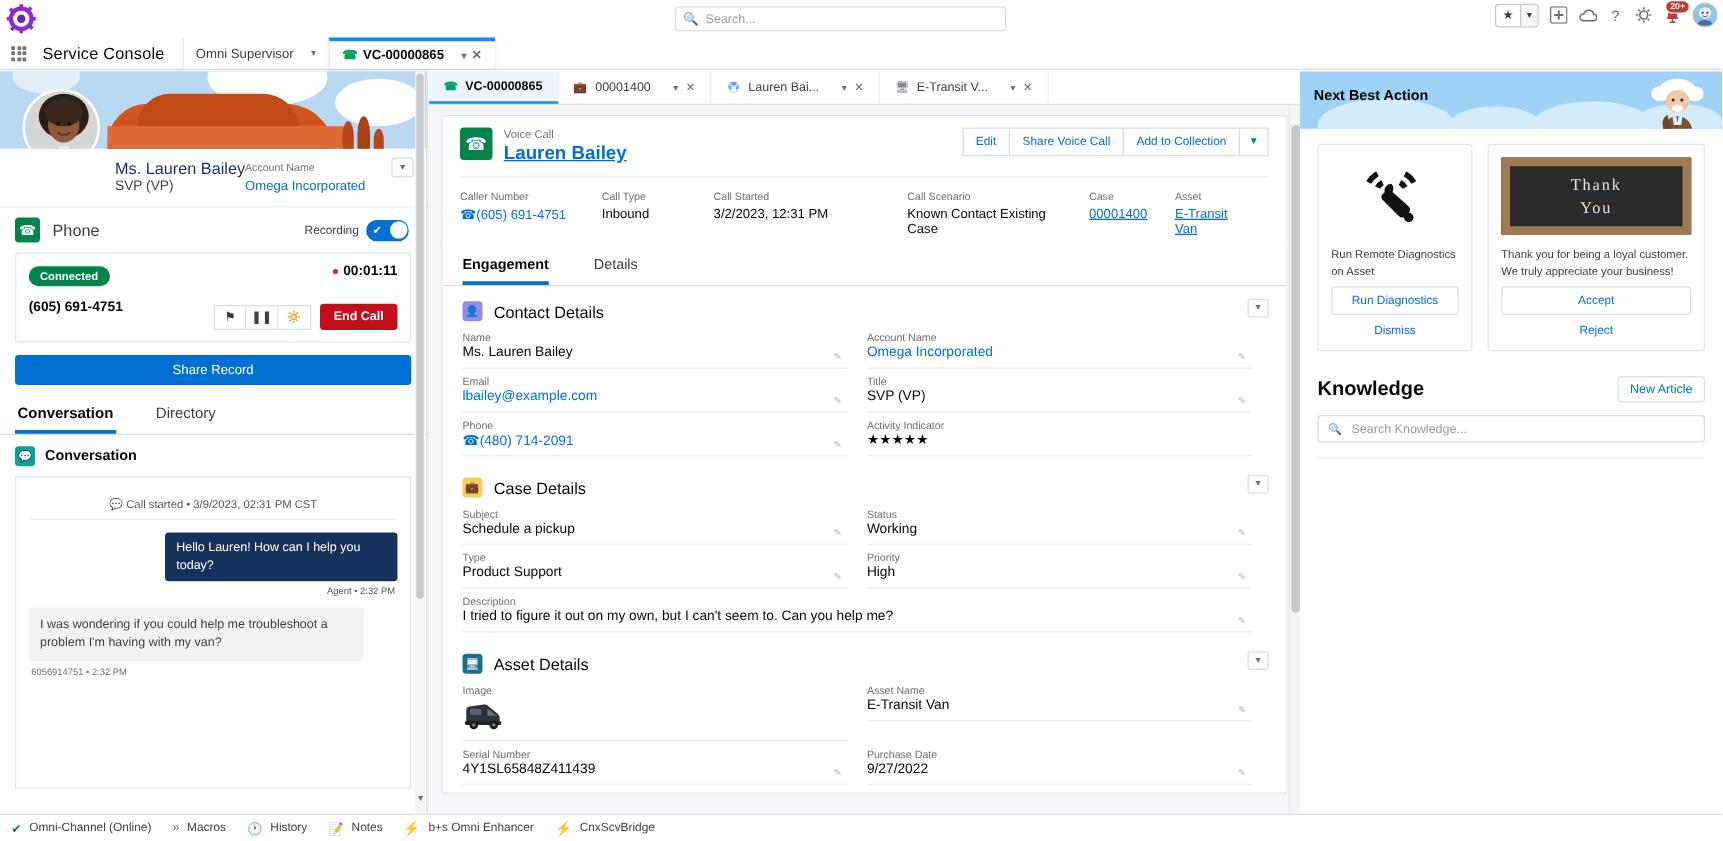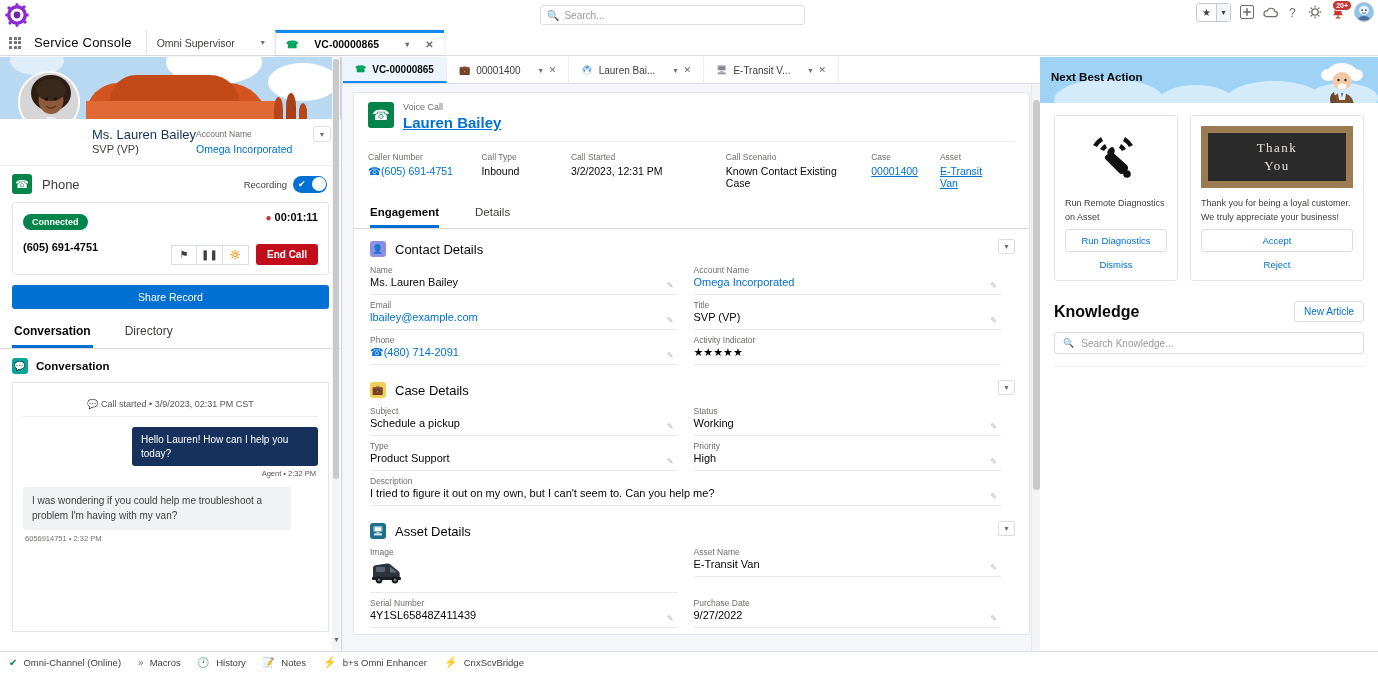--- a/index.html
+++ b/index.html
@@ -76,21 +76,21 @@
   .waffle-grid {
     display: grid; grid-template-columns: repeat(3, 3px);
     grid-gap: 1.5px;
   }
   .waffle-grid i { width: 3px; height: 3px; background: #747474; border-radius: 0.5px; display:block;}
   .app-name {
     display: flex; align-items: center; padding: 0 14px 0 4px;
     font-size: 13px; color: #080707; letter-spacing: .2px;
   }
   .nav-tab {
-    display: flex; align-items: center; gap: 16px;
+    display: flex; align-items: center; gap: 4px;
     padding: 0 10px; font-size: 10.5px; color: #3e3e3c;
     border-left: 1px solid #e5e5e5;
     position: relative;
   }
   .nav-tab.active {
     border-top: 3px solid #1589ee;
     background: #fff; font-weight: bold; color: #080707;
     box-shadow: 0 0 3px rgba(0,0,0,.12);
   }
   .nav-tab .chev { font-size: 8px; color: #706e6b; margin-left: 10px;}
@@ -368,21 +368,21 @@
     display: flex; flex-direction: column;
   }
   .nba-media {
     height: 62px; display: flex; align-items: center; justify-content: center;
     margin-bottom: 9px;
   }
   .thankyou {
     width: 152px; height: 62px; background: #2b2b2b;
     display: flex; align-items: center; justify-content: center;
     flex-direction: column; border: 7px solid #9c7b52;
-    position: relative; overflow: hidden;
+    position: relative; overflow: hidden; text-decoration: underline;
   }
   .thankyou span {
     color: #e8e4da; font-family: "Liberation Serif", serif;
     font-size: 13px; letter-spacing: 1.5px; line-height: 1.35;
   }
   .nba-text { font-size: 9px; color: #3e3e3c; line-height: 1.5; min-height: 32px; }
   .nba-btn {
     border: 1px solid #d8dde6; border-radius: 3px; background: #fff;
     color: #0070d2; font-size: 9.5px; text-align: center; padding: 5px;
     margin-top: auto;
@@ -648,20 +648,26 @@
       </div>
     </div>
 
     <div class="record-header">
       <div class="rh-top">
         <div class="rh-icon">☎</div>
         <div>
           <div class="rh-kicker">Voice Call</div>
           <div class="rh-title">Lauren Bailey</div>
         </div>
+        <div class="rh-actions">
+          <div class="rh-btn">Edit</div>
+          <div class="rh-btn">Share Voice Call</div>
+          <div class="rh-btn">Add to Collection</div>
+          <div class="rh-btn caretbtn">▼</div>
+        </div>
       </div>
       <div class="rh-fields">
         <div class="rh-f" style="width:138px;">
           <div class="lbl">Caller Number</div>
           <div class="val phone"><span>☎</span><span>(605) 691-4751</span></div>
         </div>
         <div class="rh-f" style="width:108px;">
           <div class="lbl">Call Type</div>
           <div class="val">Inbound</div>
         </div>

